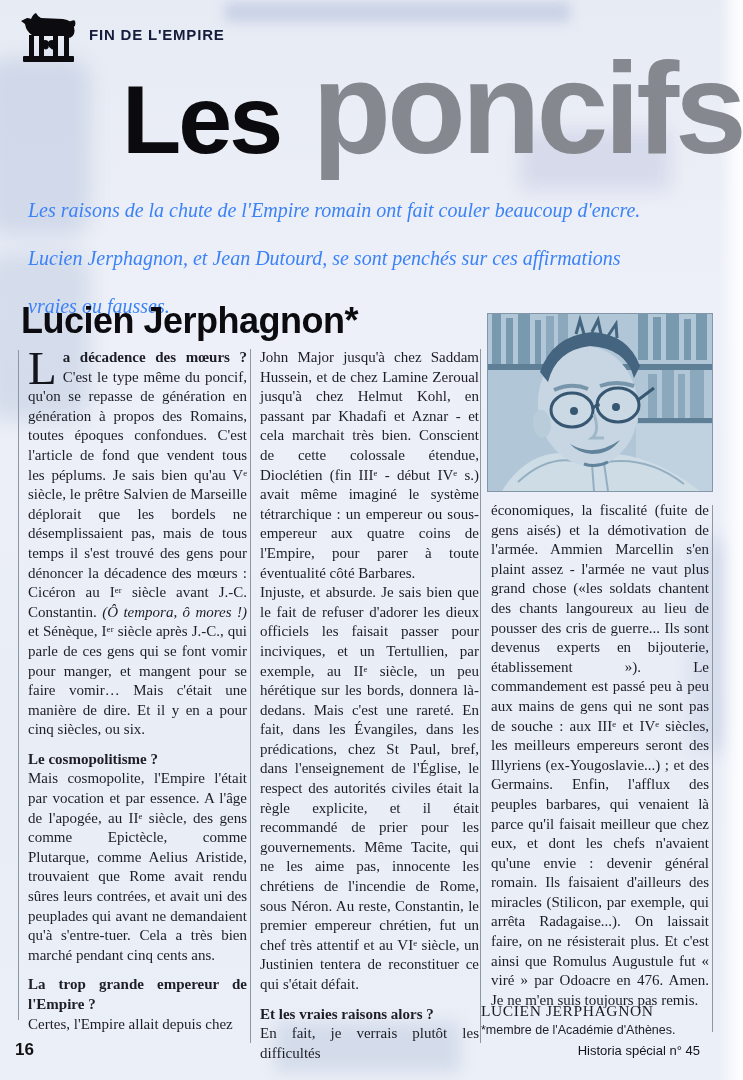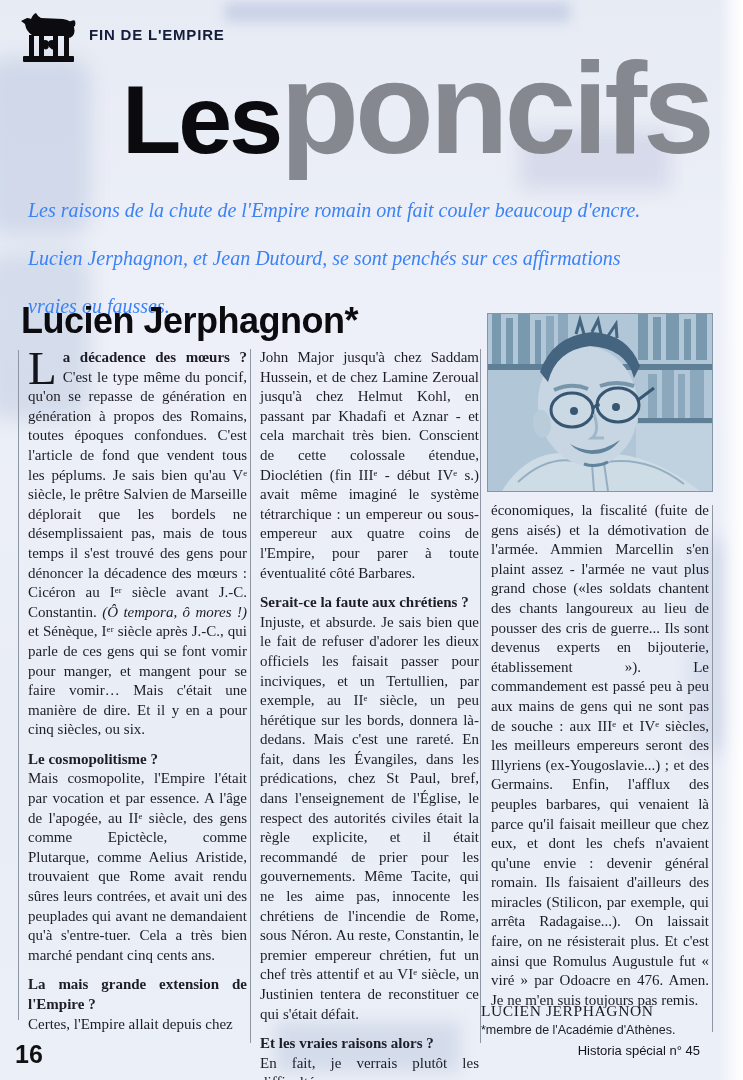--- a/index.html
+++ b/index.html
@@ -9,21 +9,21 @@
     font-family:"Liberation Serif","DejaVu Serif",serif;
     color:#1d1d26;
   }
   .ghost{position:absolute;pointer-events:none;}
   .right-strip{position:absolute;right:0;top:0;width:24px;height:100%;
     background:linear-gradient(90deg,rgba(255,255,255,0) 0%,rgba(250,251,253,.85) 60%,#ffffff 100%);}
   .logo{position:absolute;left:20px;top:13px;width:57px;height:50px;}
   .section-label{position:absolute;left:89px;top:26px;
     font-family:"Liberation Sans","DejaVu Sans",sans-serif;font-weight:bold;
     font-size:15px;letter-spacing:.8px;color:#161d3c;}
-  .title{position:absolute;left:122px;top:34px;display:flex;align-items:baseline;gap:0;
+  .title{position:absolute;left:122px;top:34px;display:flex;align-items:baseline;gap:32px;
     font-family:"Liberation Sans","DejaVu Sans",sans-serif;font-weight:bold;white-space:nowrap;}
   .title .les{font-size:97px;letter-spacing:-3px;color:#0b0b0f;}
   .title .poncifs{font-size:129px;letter-spacing:-4px;color:#85898f;}
   .intro{position:absolute;left:28px;top:186px;width:615px;font-style:italic;
     font-size:20px;line-height:48px;color:#3b82f6;}
   .author{position:absolute;left:21px;top:300px;
     font-family:"Liberation Sans","DejaVu Sans",sans-serif;font-weight:bold;
     font-size:36px;color:#0c0c10;letter-spacing:-.5px;}
   .col{position:absolute;font-size:15px;line-height:19.6px;text-align:justify;color:#1d1d26;}
   .col p{margin:0;}
@@ -39,21 +39,21 @@
   .rule-mid1{left:250px;top:349px;height:694px;}
   .rule-mid2{left:480px;top:349px;height:694px;}
   .rule-right{left:712px;top:505px;height:527px;}
   .photo{position:absolute;left:487px;top:313px;width:226px;height:179px;
     border:1px solid #8298a9;box-sizing:border-box;background:#bdd0de;}
   .signature{position:absolute;left:481px;top:1002px;width:228px;text-align:left;}
   .sig-name{font-size:15.5px;letter-spacing:.6px;color:#1a1a24;}
   .sig-note{font-family:"Liberation Sans","DejaVu Sans",sans-serif;font-size:12.5px;
     margin-top:3px;color:#1d1d26;}
   .page-num{position:absolute;left:15px;top:1040px;
-    font-family:"Liberation Sans","DejaVu Sans",sans-serif;font-weight:bold;font-size:25px;color:#111;}
+    font-family:"Liberation Sans","DejaVu Sans",sans-serif;font-weight:bold;font-size:17px;color:#111;}
   .footer-right{position:absolute;right:43px;top:1043px;
     font-family:"Liberation Sans","DejaVu Sans",sans-serif;font-size:13px;color:#15151c;}
 </style>
 </head>
 <body>
 
 <div>
 
   <div class="ghost" style="left:-14px;top:58px;width:104px;height:178px;background:rgba(173,188,216,.42);border-radius:22px;filter:blur(10px);"></div>
   <div class="ghost" style="left:-14px;top:252px;width:104px;height:168px;background:rgba(173,188,216,.38);border-radius:22px;filter:blur(10px);"></div>
@@ -155,27 +155,26 @@
 
   <div class="vrule rule-left"></div>
   <div class="vrule rule-mid1"></div>
   <div class="vrule rule-mid2"></div>
   <div class="vrule rule-right"></div>
 
   <div class="col col1">
     <p><span class="dropcap">L</span><span class="runin">a décadence des mœurs ?</span> <span>C'est le type même du poncif, qu'on se repasse de génération en génération à propos des Romains, toutes époques confondues. C'est l'article de fond que vendent tous les péplums. Je sais bien qu'au Vᵉ siècle, le prêtre Salvien de Marseille déplorait que les bordels ne désemplissaient pas, mais de tous temps il s'est trouvé des gens pour dénoncer la décadence des mœurs : Cicéron au Iᵉʳ siècle avant J.-C. Constantin. </span><span class="ital">(Ô tempora, ô mores !)</span><span> et Sénèque, Iᵉʳ siècle après J.-C., qui parle de ces gens qui se font vomir pour manger, et mangent pour se faire vomir… Mais c'était une manière de dire. Et il y en a pour cinq siècles, ou six.</span></p>
     <p class="subhead">Le cosmopolitisme ?</p>
     <p>Mais cosmopolite, l'Empire l'était par vocation et par essence. A l'âge de l'apogée, au IIᵉ siècle, des gens comme Epictècle, comme Plutarque, comme Aelius Aristide, trouvaient que Rome avait rendu sûres leurs contrées, et avait uni des peuplades qui avant ne demandaient qu'à s'entre-tuer. Cela a très bien marché pendant cinq cents ans.</p>
-    <p class="subhead">La mais grande extension de l'Empire ?</p>
+    <p class="subhead">La trop grande empereur de l'Empire ?</p>
     <p>Certes, l'Empire allait depuis chez</p>
   </div>
 
   <div class="col col2">
     <p>John Major jusqu'à chez Saddam Hussein, et de chez Lamine Zeroual jusqu'à chez Helmut Kohl, en passant par Khadafi et Aznar - et cela marchait très bien. Conscient de cette colossale étendue, Dioclétien (fin IIIᵉ - début IVᵉ s.) avait même imaginé le système tétrarchique : un empereur ou sous-empereur aux quatre coins de l'Empire, pour parer à toute éventualité côté Barbares.</p>
-    <p class="subhead">Serait-ce la faute aux chrétiens ?</p>
     <p>Injuste, et absurde. Je sais bien que le fait de refuser d'adorer les dieux officiels les faisait passer pour inciviques, et un Tertullien, par exemple, au IIᵉ siècle, un peu hérétique sur les bords, donnera là-dedans. Mais c'est une rareté. En fait, dans les Évangiles, dans les prédications, chez St Paul, bref, dans l'enseignement de l'Église, le respect des autorités civiles était la règle explicite, et il était recommandé de prier pour les gouvernements. Même Tacite, qui ne les aime pas, innocente les chrétiens de l'incendie de Rome, sous Néron. Au reste, Constantin, le premier empereur chrétien, fut un chef très attentif et au VIᵉ siècle, un Justinien tentera de reconstituer ce qui s'était défait.</p>
     <p class="subhead">Et les vraies raisons alors ?</p>
     <p>En fait, je verrais plutôt les difficultés</p>
   </div>
 
   <div class="col col3">
     <p>économiques, la fiscalité (fuite de gens aisés) et la démotivation de l'armée. Ammien Marcellin s'en plaint assez - l'armée ne vaut plus grand chose («les soldats chantent des chants langoureux au lieu de pousser des cris de guerre... Ils sont devenus experts en bijouterie, établissement »). Le commandement est passé peu à peu aux mains de gens qui ne sont pas de souche : aux IIIᵉ et IVᵉ siècles, les meilleurs empereurs seront des Illyriens (ex-Yougoslavie...) ; et des Germains. Enfin, l'afflux des peuples barbares, qui venaient là parce qu'il faisait meilleur que chez eux, et dont les chefs n'avaient qu'une envie : devenir général romain. Ils faisaient d'ailleurs des miracles (Stilicon, par exemple, qui arrêta Radagaise...). On laissait faire, on ne résisterait plus. Et c'est ainsi que Romulus Augustule fut « viré » par Odoacre en 476. Amen. Je ne m'en suis toujours pas remis.</p>
   </div>
 
   <div class="signature">

